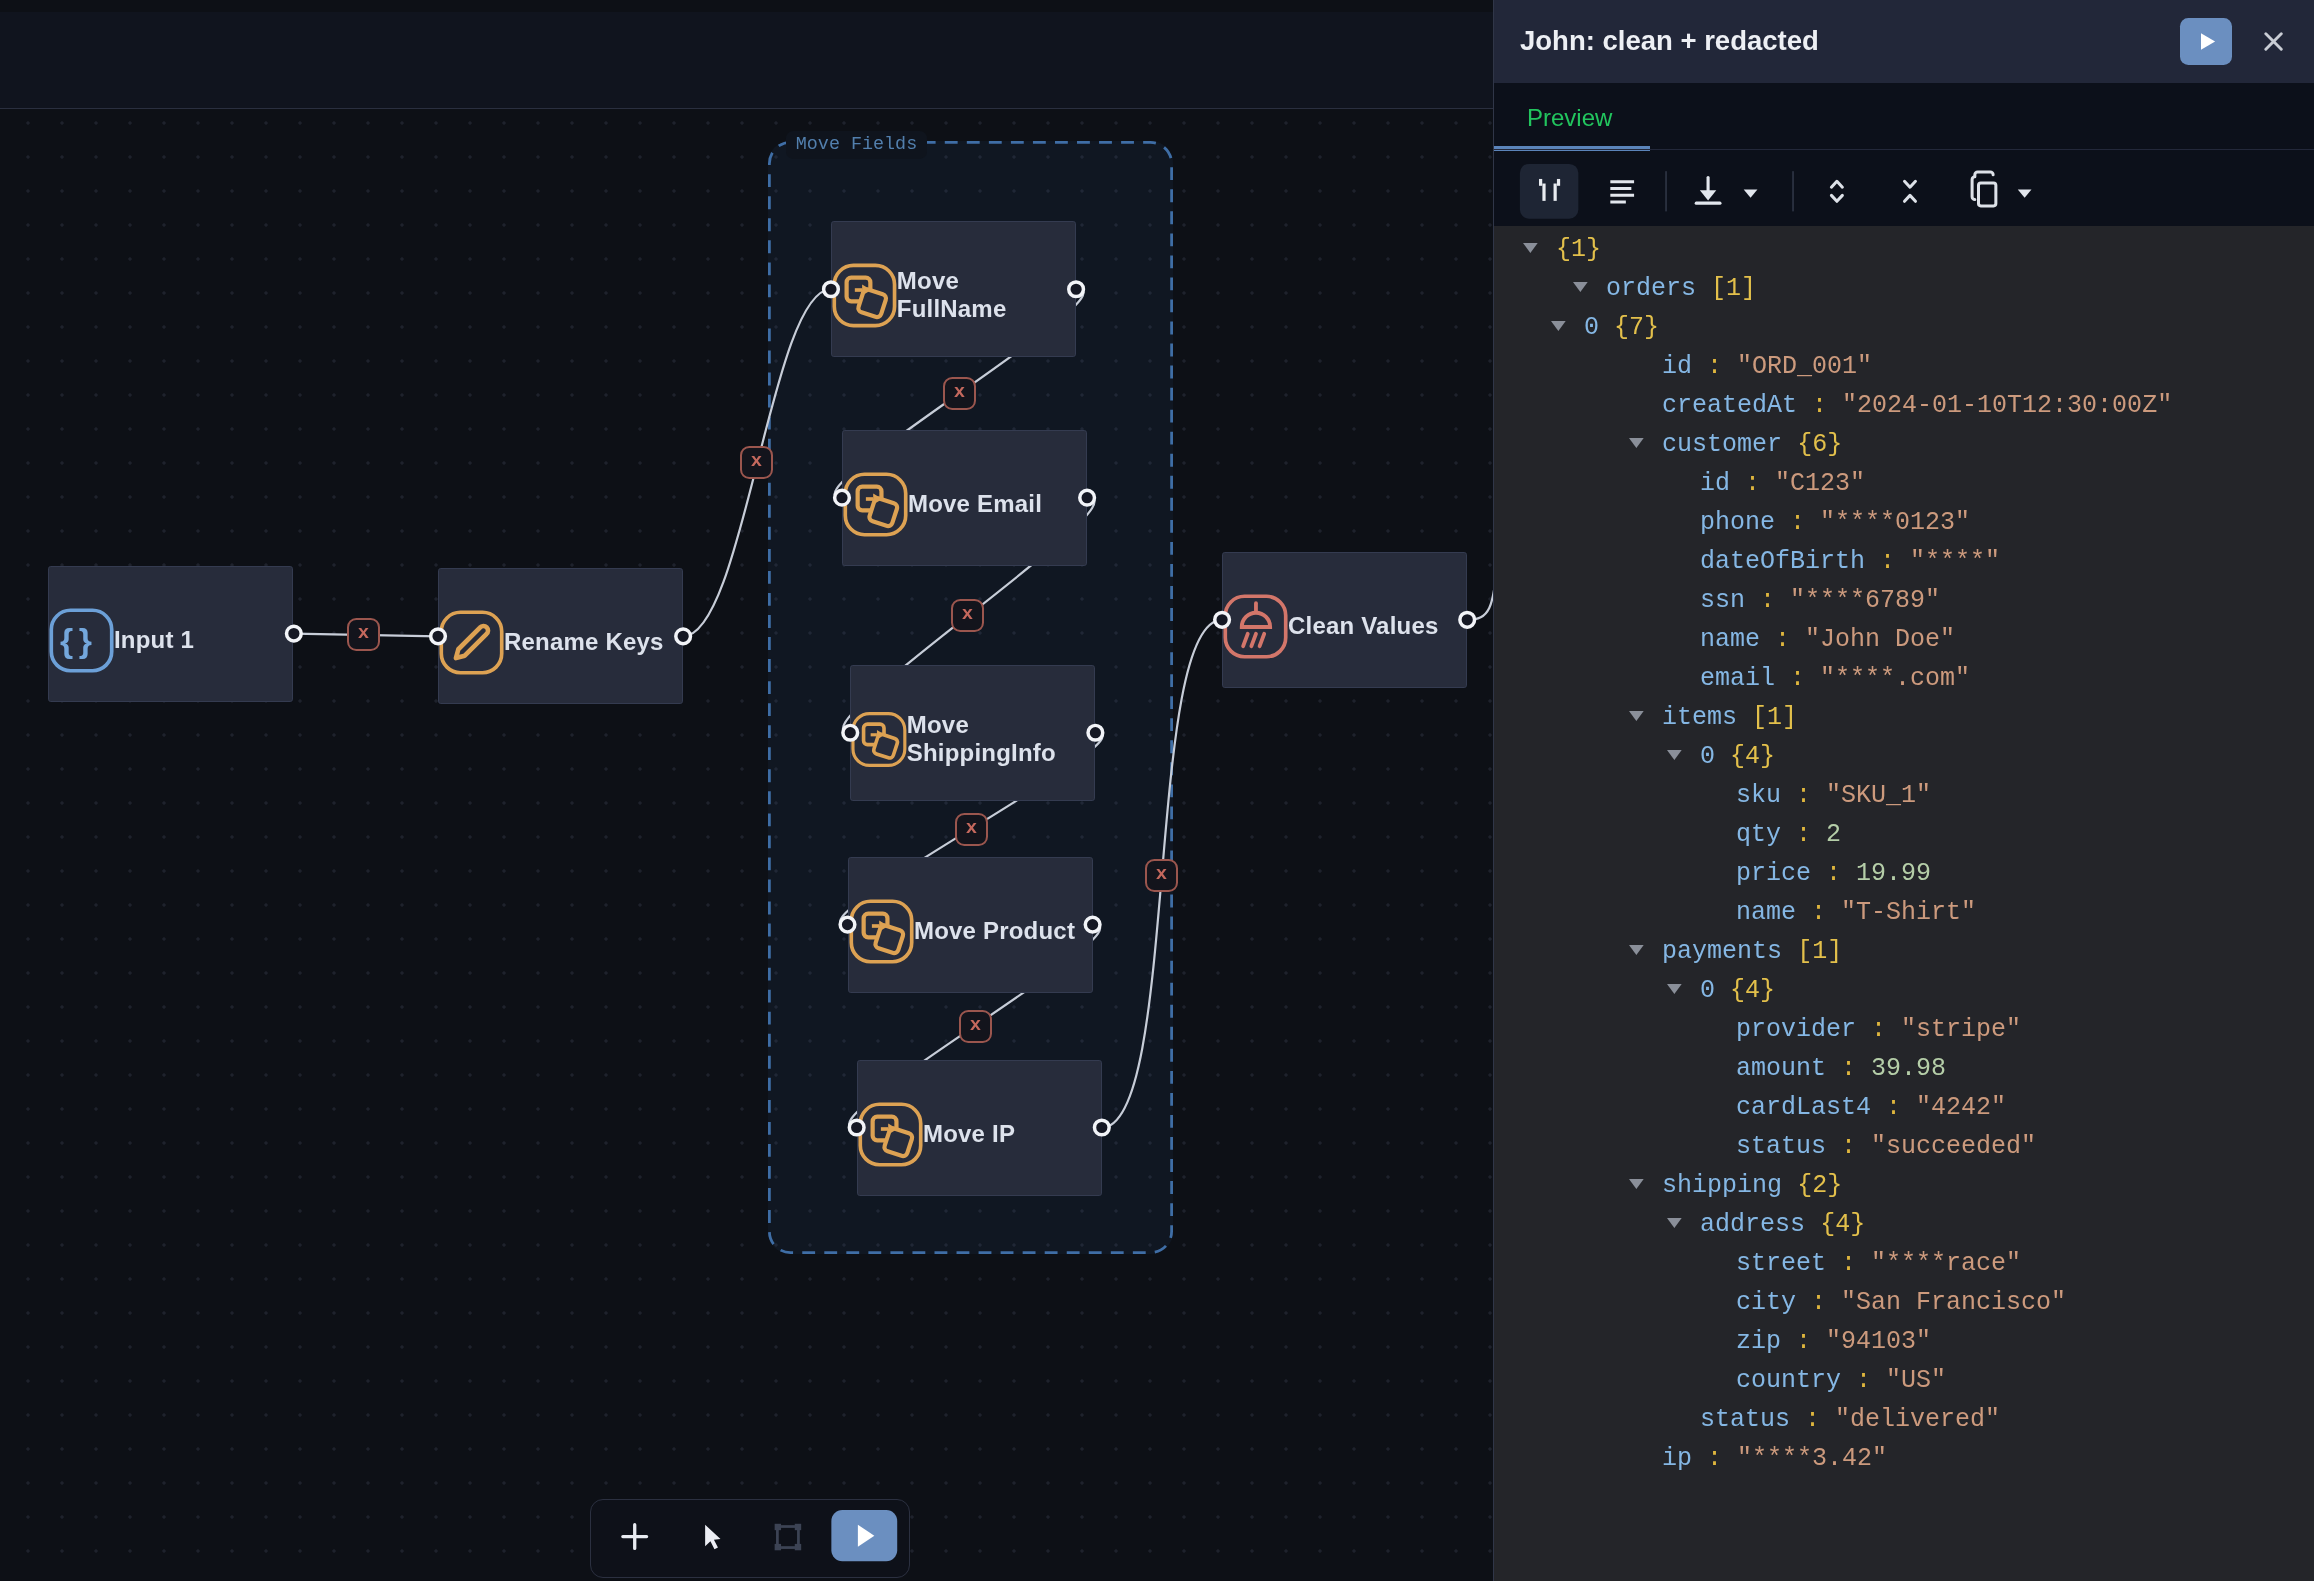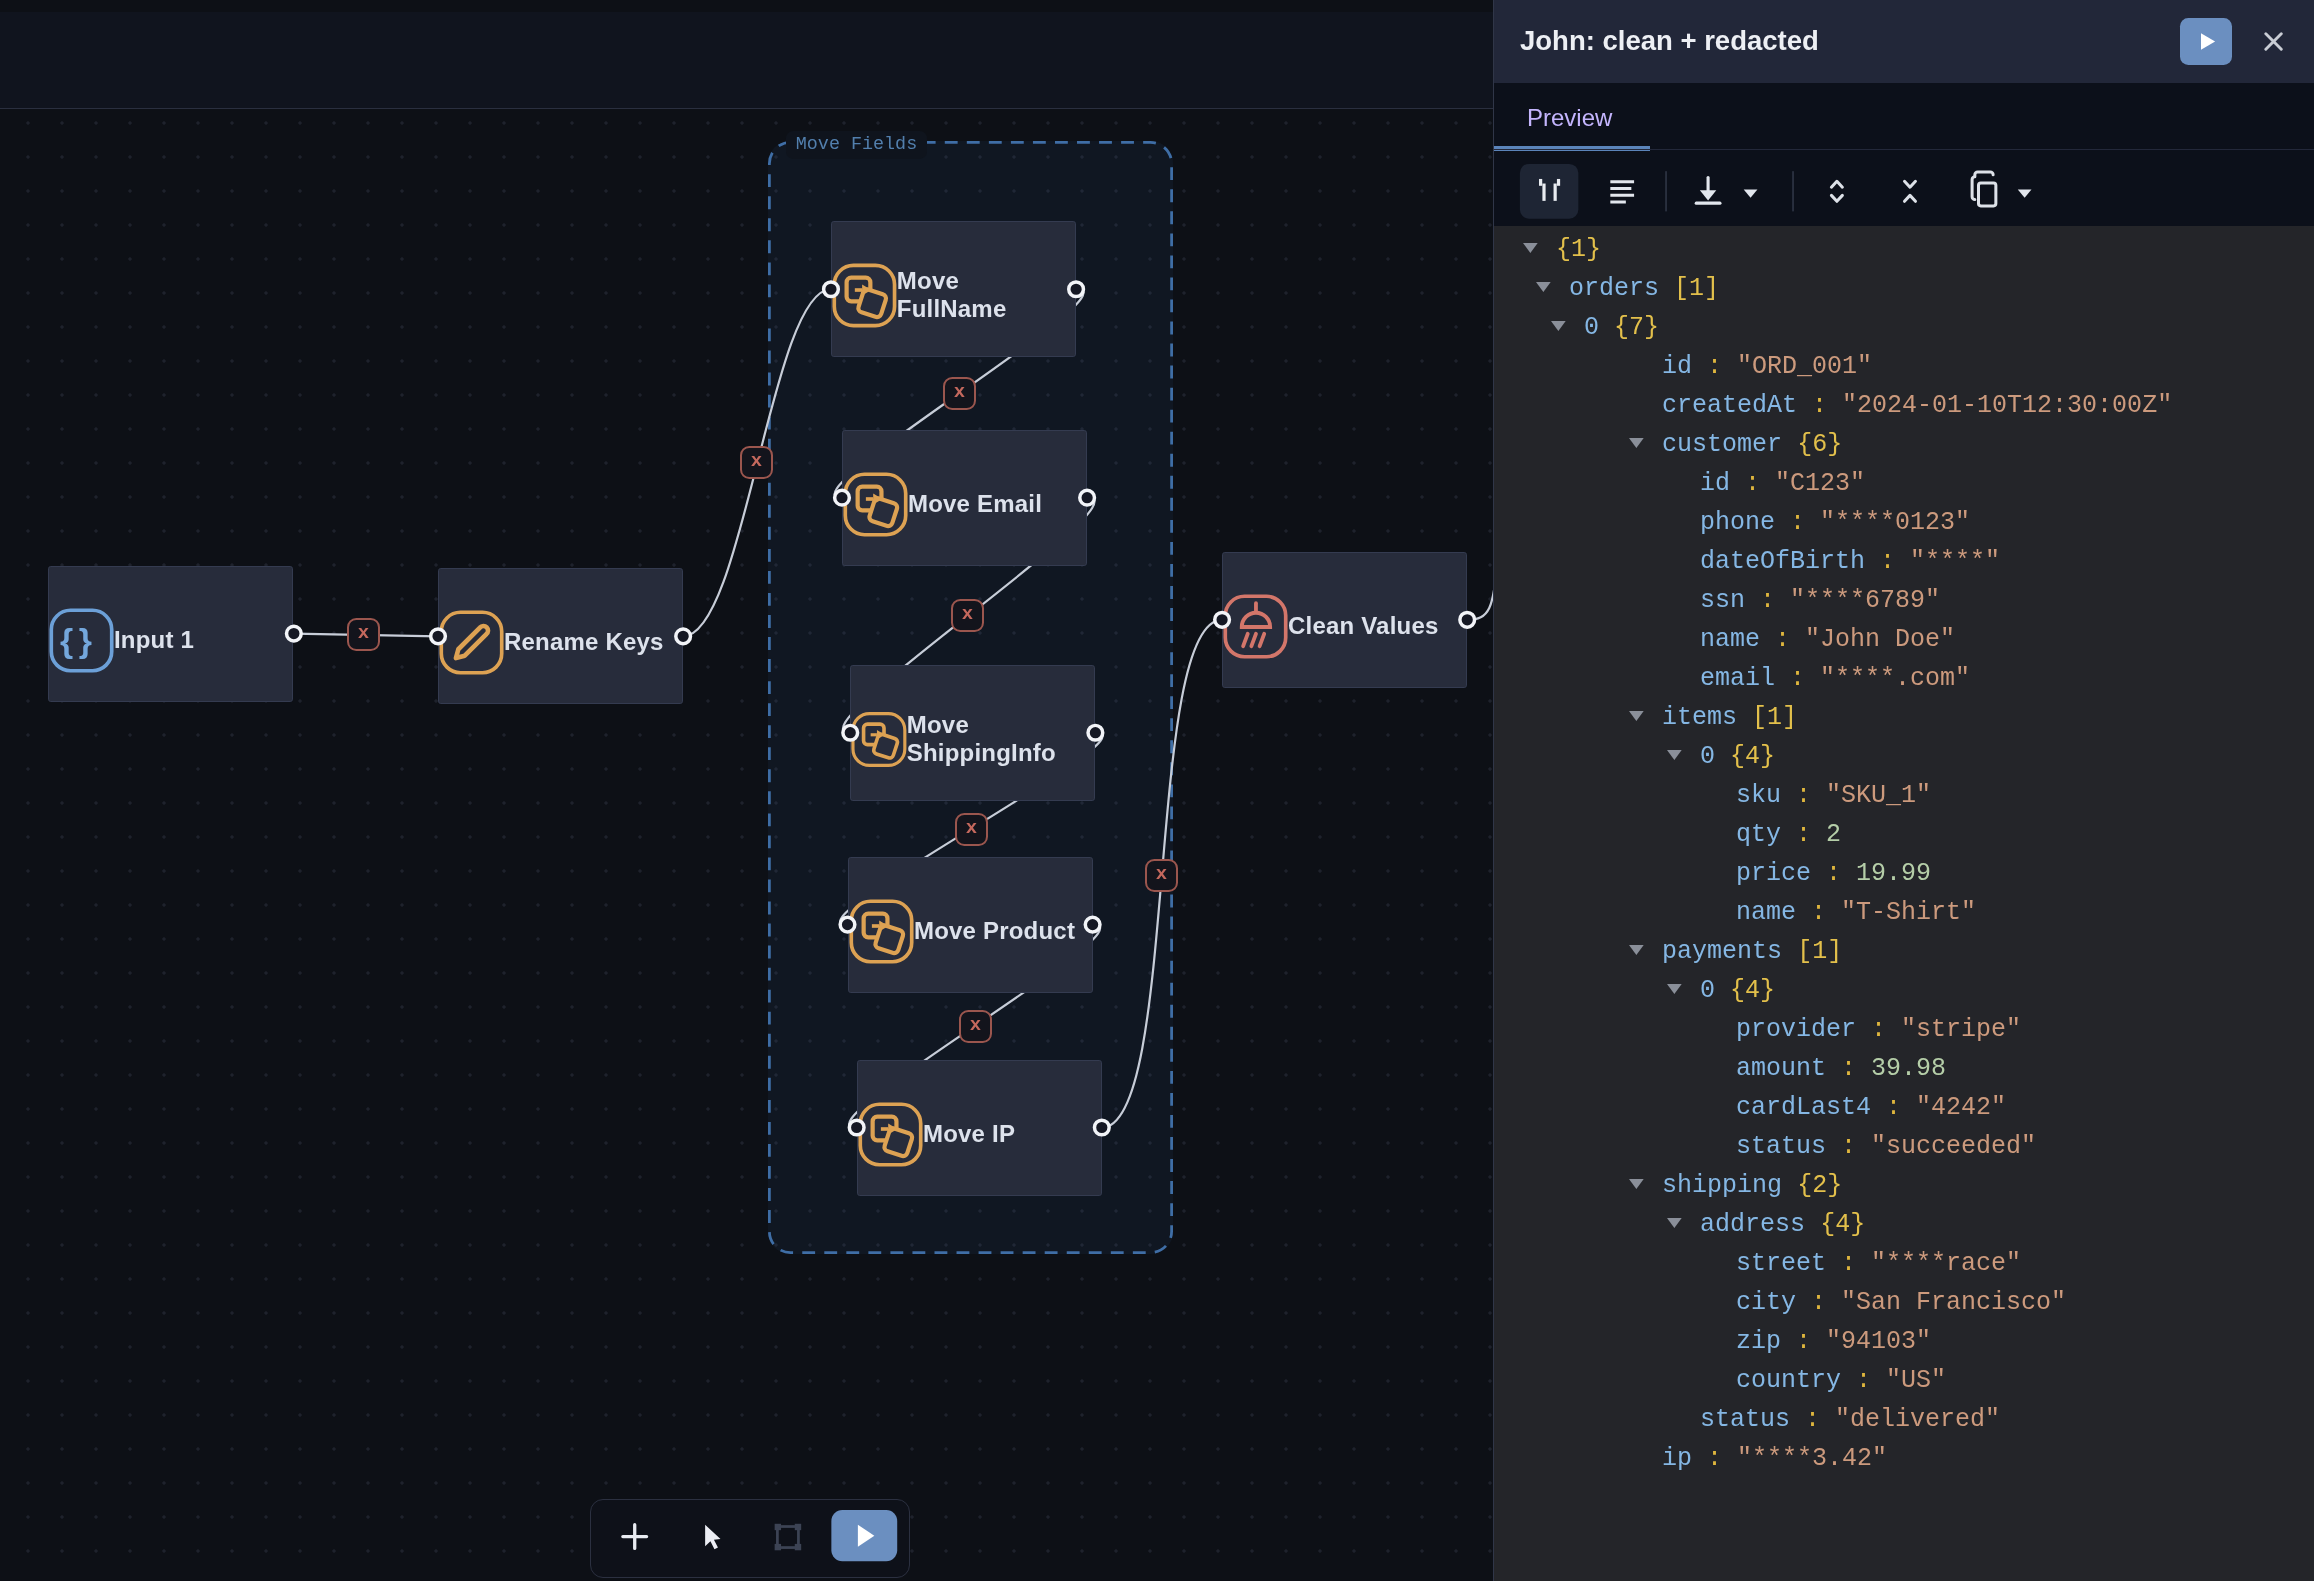--- a/index.html
+++ b/index.html
@@ -15,29 +15,29 @@
   .nt{margin-top:11px;font-weight:bold;font-size:24px;color:#dde2ec;letter-spacing:0.2px;}
   .xb{position:absolute;width:33px;height:33px;border:2px solid #9b564e;border-radius:9.2px;background:#13141c;color:#c4685d;box-sizing:border-box;
       font:bold 19px "Liberation Mono",monospace;text-align:center;line-height:27.5px;}
   #edges{position:absolute;left:0;top:0;}
   #btoolbar{position:absolute;left:590px;top:1487px;width:320px;height:79px;border:1.8px solid #2b3040;border-radius:13px;background:#0e1119;box-sizing:border-box;}
 
   #panel{position:absolute;left:1493px;top:0;width:821px;height:1581px;background:#0c101a;border-left:1.8px solid #303648;box-sizing:border-box;}
   #phead{position:absolute;left:0;top:0;width:821px;height:83px;background:#222739;}
   #ptitle{position:absolute;left:26px;top:25px;font-weight:bold;font-size:27.5px;color:#edeff4;}
   #pplay{position:absolute;left:686px;top:18.4px;width:52px;height:47px;background:#6b8fc0;border-radius:8.3px;}
-  #ptab{position:absolute;left:33px;top:104px;font-size:24px;color:#c4b5fd;}
+  #ptab{position:absolute;left:33px;top:104px;font-size:24px;color:#22c55e;}
   #punder{position:absolute;left:0px;top:146px;width:156px;height:4.6px;background:#5b84ba;}
   #ptabline{position:absolute;left:0;top:149px;width:821px;height:0.9px;background:#23283a;}
   #tree{position:absolute;left:0px;top:226px;width:821px;height:1355px;background:#242529;
         font-family:"Liberation Mono",monospace;font-size:25px;color:#ddd;padding-top:3.7px;box-sizing:border-box;}
   .row{height:39px;line-height:39px;white-space:pre;}
   .tri{display:inline-block;width:14.7px;height:10px;margin:0 18.4px 0 -33px;background:#8a8f99;clip-path:polygon(0 0,100% 0,50% 100%);vertical-align:2.8px;}
   .k{color:#85b7e4}.c{color:#dfb63e}.s{color:#cc9a7d}.n{color:#b5cea8}.b{color:#e3c04b}
-  .L0{padding-left:62px}.L1{padding-left:75px}.L2{padding-left:90px}.L3{padding-left:168px}.L4{padding-left:206px}.L5{padding-left:242px}
+  .L0{padding-left:62px}.L1{padding-left:112px}.L2{padding-left:90px}.L3{padding-left:168px}.L4{padding-left:206px}.L5{padding-left:242px}
 </style>
 </head>
 <body>
 <div id="page">
   <div id="canvas">
     <div id="topbar"></div>
     <div id="group"></div>
     <svg style="position:absolute;left:768px;top:129px" width="405" height="1113" viewBox="0 0 441 1212">
         <rect x="1.5" y="1.5" width="438" height="1209" rx="23" fill="none" stroke="#3f6ea6" stroke-width="3" stroke-dasharray="14 10"></rect>
       </svg>

